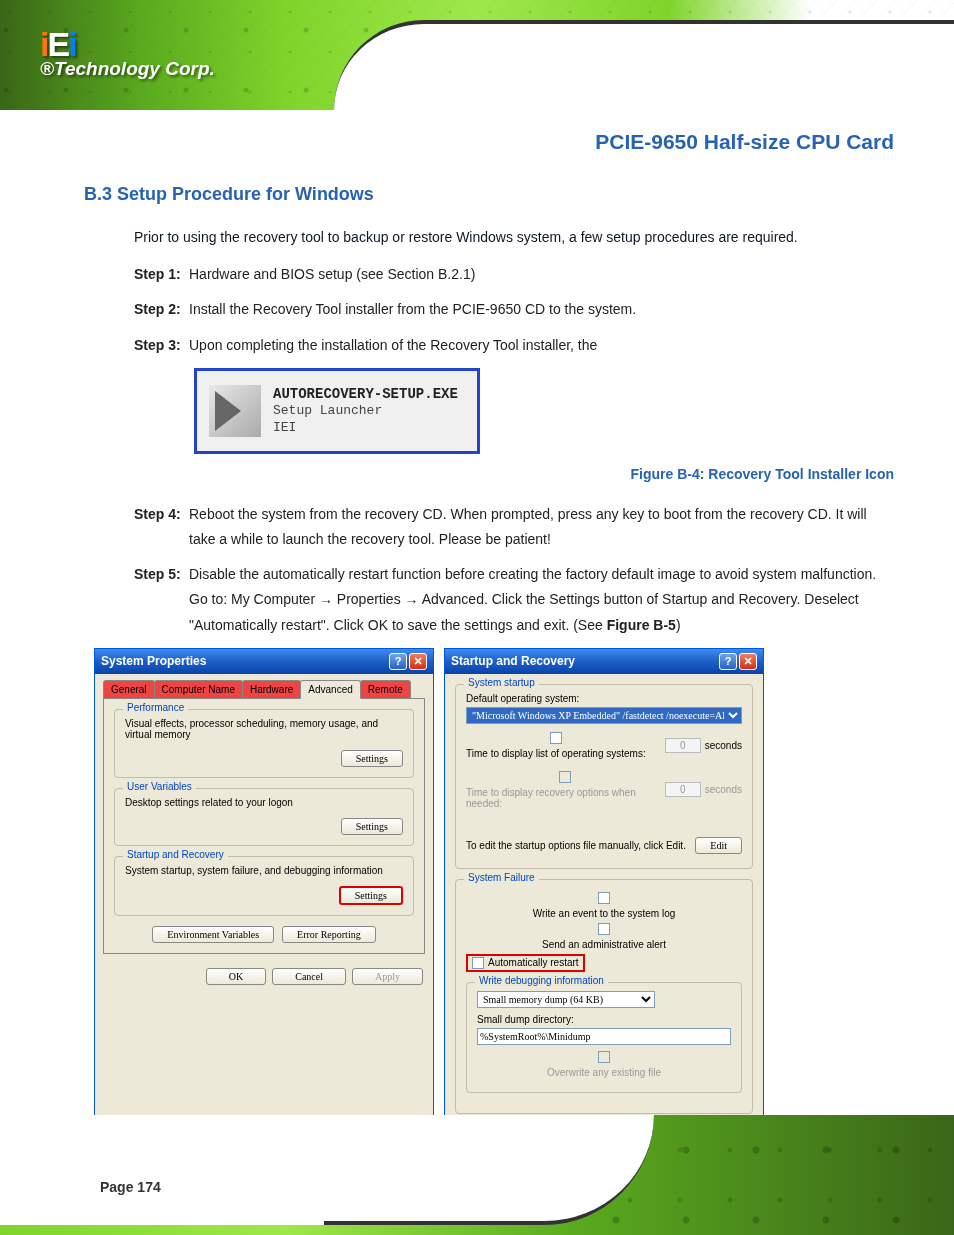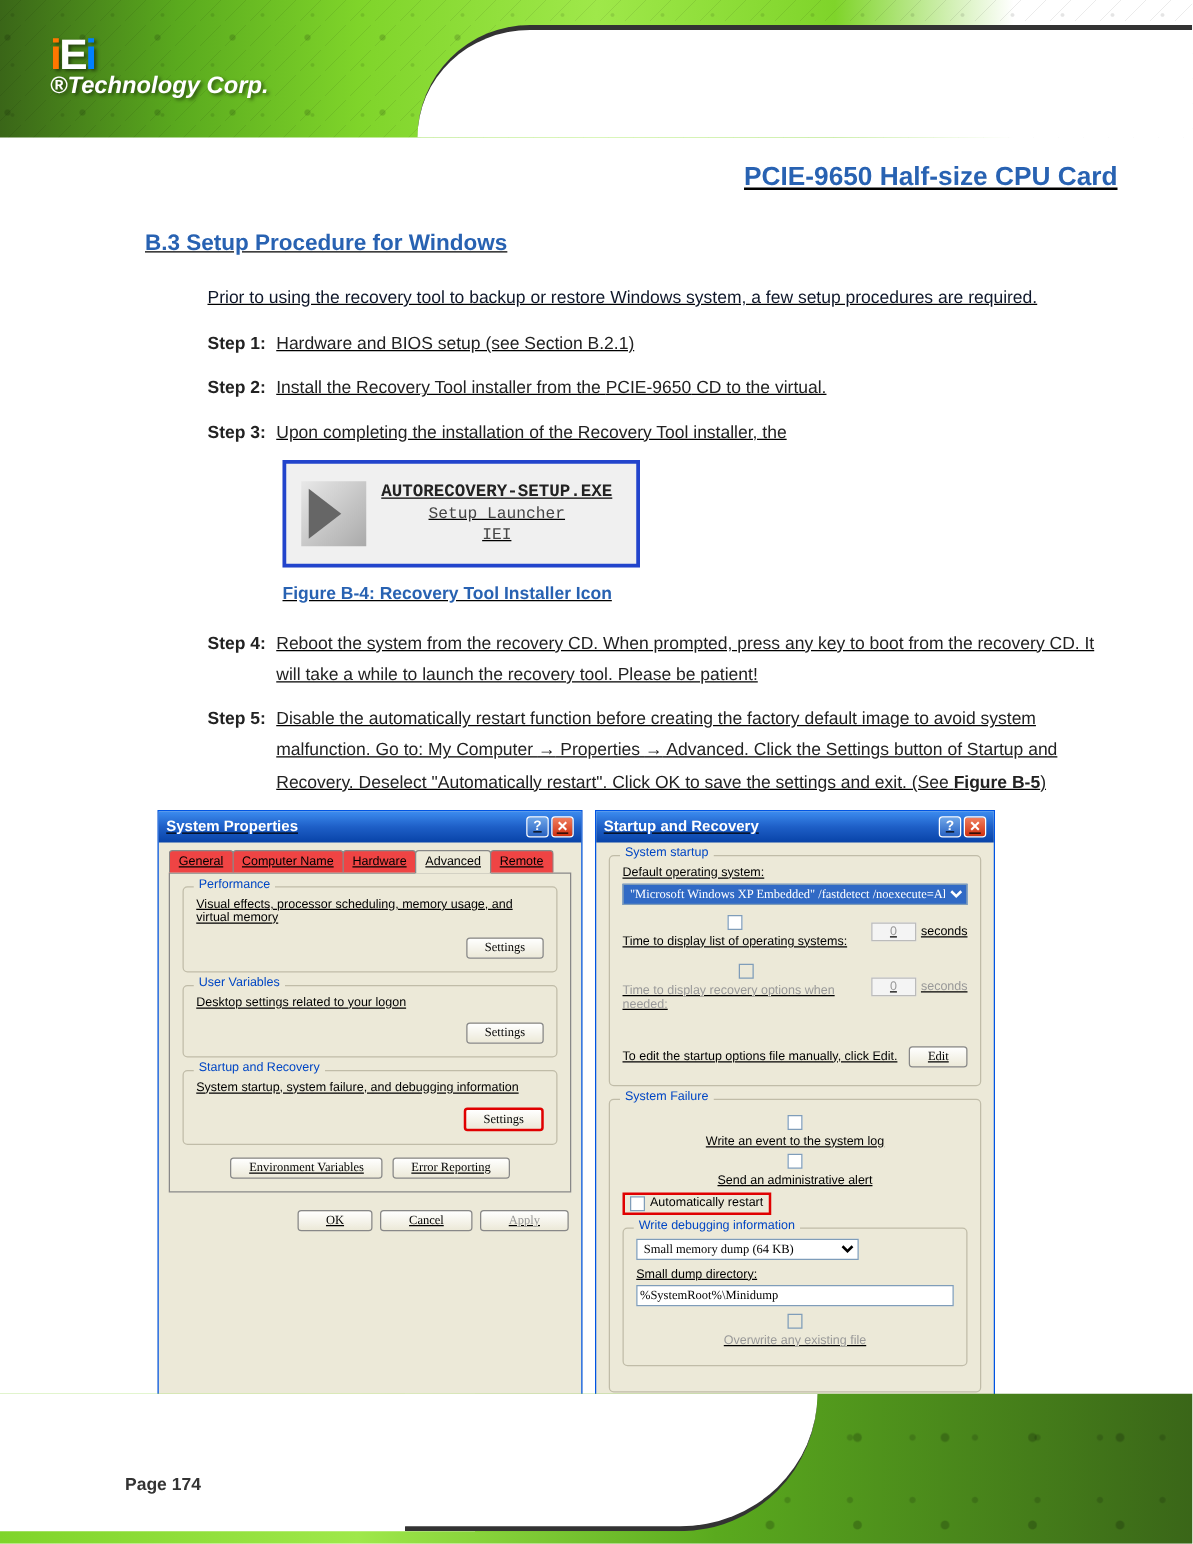--- a/index.html
+++ b/index.html
@@ -88,23 +88,22 @@
     font-size: 14px;
     font-weight: bold;
     color: #333;
     z-index: 2;
   }
   
   
   .content {
     position: absolute;
     top: 130px;
-    left: 116px;
+    left: 84px;
     right: 60px;
-    text-decoration: underline;
   }
   .doc-title {
     font-size: 21px;
     font-weight: bold;
     color: #2862b2;
     text-align: right;
     margin-bottom: 30px;
   }
   .section-heading {
     font-size: 18px;
@@ -153,21 +152,20 @@
   
   .setup-fig {
     margin: 10px 0 10px 110px;
     width: 286px;
     border: 3px solid #2244cc;
     background: #f0f0f0;
     padding: 14px 12px;
     display: flex;
     align-items: center;
     gap: 12px;
-    text-align: center;
   }
   .setup-icon {
     width: 52px; height: 52px;
     background: linear-gradient(135deg, #e8e8e8 0%, #aaa 100%);
     position: relative;
     flex-shrink: 0;
   }
   .setup-icon::after {
     content: "";
     position: absolute;
@@ -364,36 +362,36 @@
 
   <div class="section-heading">B.3 Setup Procedure for Windows</div>
 
   <p class="para">Prior to using the recovery tool to backup or restore Windows system, a few setup procedures are required.</p>
 
   <div class="step-item" data-step="Step 1:">
     <span>Hardware and BIOS setup (see Section B.2.1)</span>
   </div>
 
   <div class="step-item" data-step="Step 2:">
-    <span>Install the Recovery Tool installer from the </span><span>PCIE-9650</span><span> CD to the virtual.</span>
+    <span>Install the Recovery Tool installer from the </span><span>PCIE-9650</span><span> CD to the system.</span>
   </div>
 
   <div class="step-item" data-step="Step 3:">
     <span>Upon completing the installation of the Recovery Tool installer, the</span>
   </div>
 
   <div class="setup-fig">
     <div class="setup-icon"></div>
     <div class="setup-text">
       <div class="main">AUTORECOVERY-SETUP.EXE</div>
       <div>Setup Launcher</div>
       <div>IEI</div>
     </div>
   </div>
-  <div class="fig-caption" style="text-align:left; margin-left:110px;">Figure B-4: Recovery Tool Installer Icon</div>
+  <div class="fig-caption" style="text-align:right; margin-left:82px;">Figure B-4: Recovery Tool Installer Icon</div>
 
   <div class="step-item" data-step="Step 4:">
     <span>Reboot the system from the recovery CD. When prompted, press any key to boot from the recovery CD. It will take a while to launch the recovery tool. Please be patient!</span>
   </div>
 
   <div class="step-item" data-step="Step 5:">
     <span>Disable the automatically restart function before creating the factory default image to avoid system malfunction. Go to: My Computer </span><span class="arrow">→</span><span> Properties </span><span class="arrow">→</span><span> Advanced. Click the Settings button of Startup and Recovery. Deselect "Automatically restart". Click OK to save the settings and exit. (See </span><span class="bold">Figure B-5</span><span>)</span>
   </div>
 
   <div class="dialogs-row">

